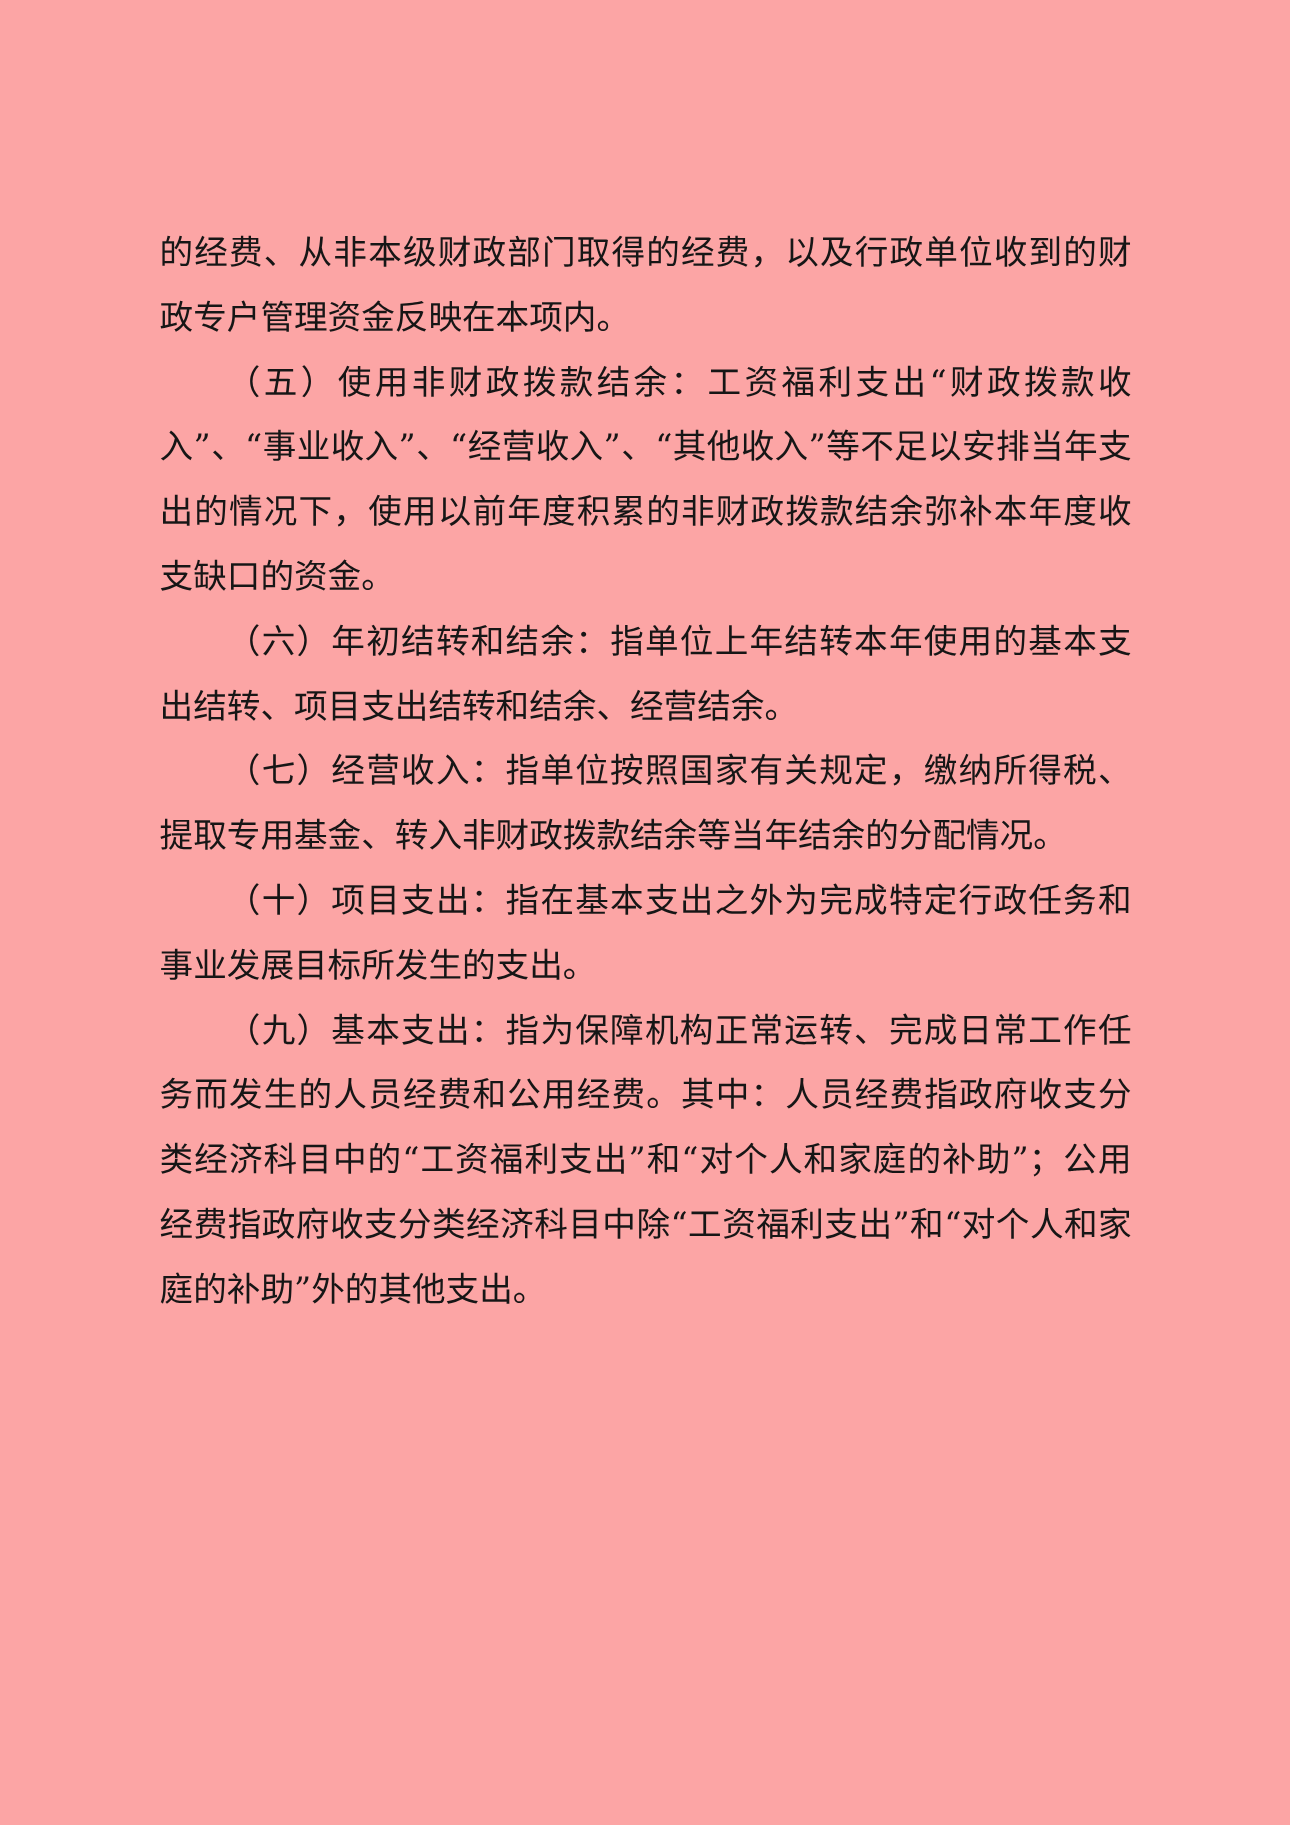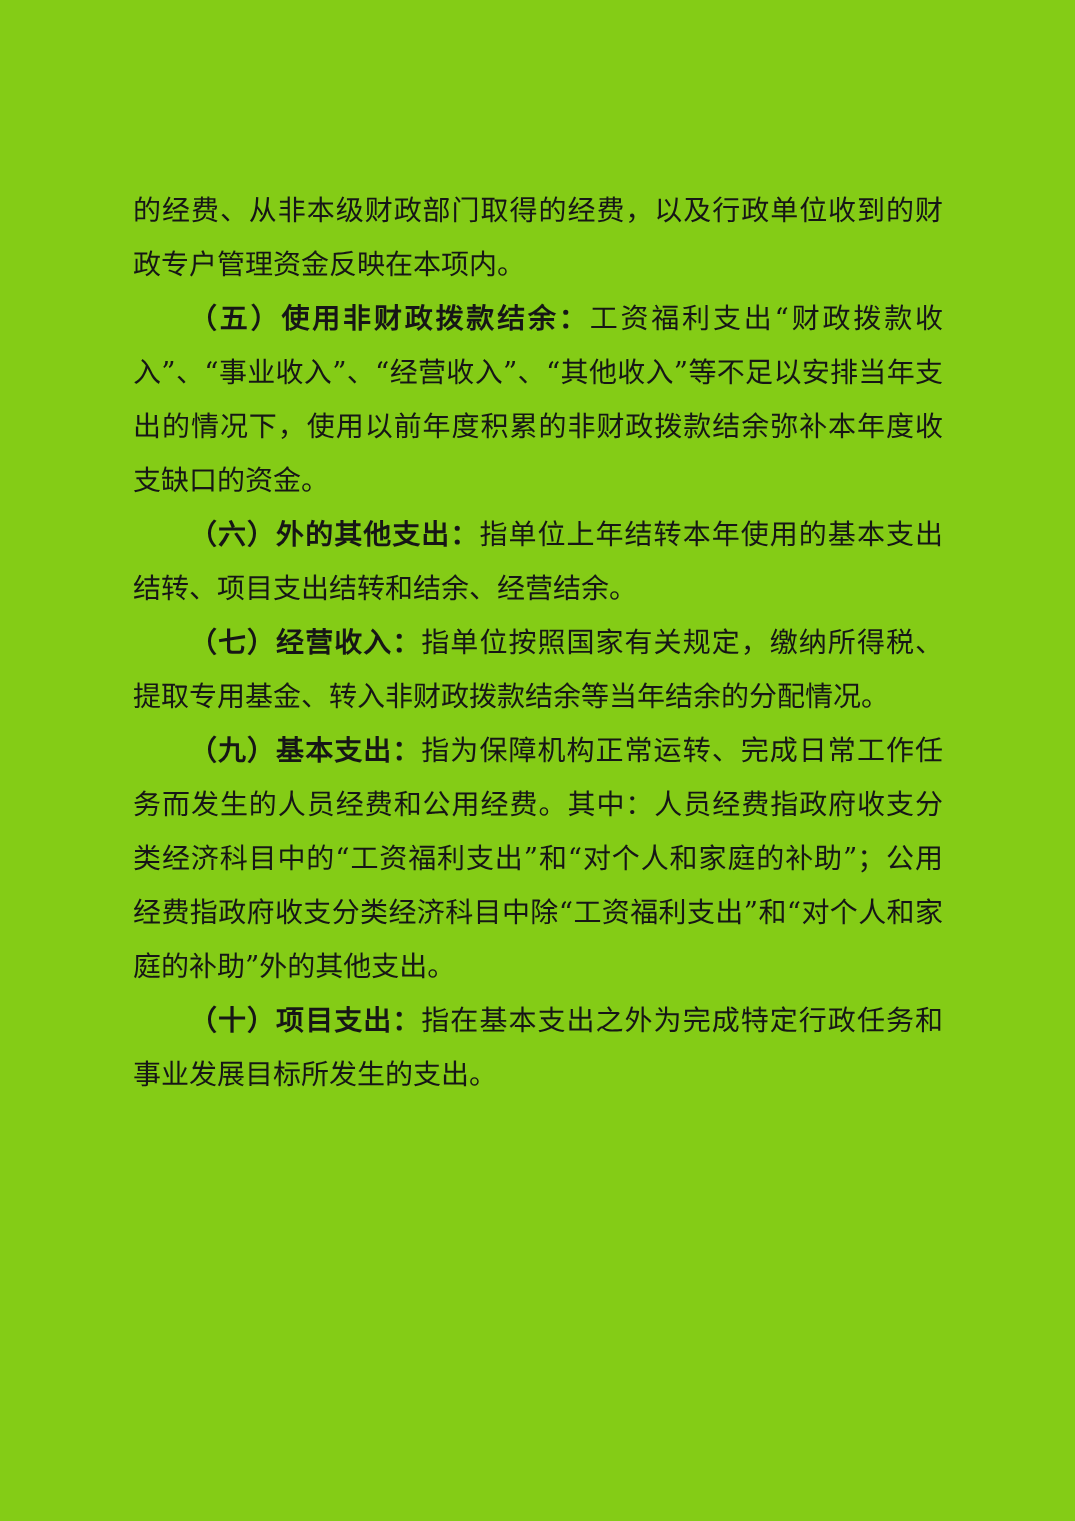--- a/index.html
+++ b/index.html
@@ -4,21 +4,21 @@
 <style>
   html, body {
     margin: 0;
     padding: 0;
     background: #ffffff;
   }
   .page {
     position: relative;
     width: 1075px;
     height: 1521px;
-    background: #84cc16;
+    background: #fca5a5;
     overflow: hidden;
   }
   .content {
     position: absolute;
     left: 133px;
     top: 184px;
     width: 810px;
     color: #161616;
     font-size: 28px;
     line-height: 54px;
@@ -26,28 +26,28 @@
     font-family: "DejaVu Serif", "Liberation Serif", serif;
   }
   .para {
     margin: 0;
     padding: 0;
   }
   .para.indent {
     text-indent: 2em;
   }
   .para strong {
-    font-weight: 700;
+    font-weight: 400;
   }
 </style>
 </head>
 <body>
 
 <div class="page">
   <div class="content">
       <p class="para"><span>的经费、从非本级财政部门取得的经费，以及行政单位收到的财政专户管理资金反映在本项内。</span></p>
       <p class="para indent"><strong>（五）使用非财政拨款结余：</strong><span>工资福利支出“财政拨款收入”、“事业收入”、“经营收入”、“其他收入”等不足以安排当年支出的情况下，使用以前年度积累的非财政拨款结余弥补本年度收支缺口的资金。</span></p>
-      <p class="para indent"><strong>（六）外的其他支出：</strong><span>指单位上年结转本年使用的基本支出结转、项目支出结转和结余、经营结余。</span></p>
+      <p class="para indent"><strong>（六）年初结转和结余：</strong><span>指单位上年结转本年使用的基本支出结转、项目支出结转和结余、经营结余。</span></p>
       <p class="para indent"><strong>（七）经营收入：</strong><span>指单位按照国家有关规定，缴纳所得税、提取专用基金、转入非财政拨款结余等当年结余的分配情况。</span></p>
+      <p class="para indent"><strong>（十）项目支出：</strong><span>指在基本支出之外为完成特定行政任务和事业发展目标所发生的支出。</span></p>
       <p class="para indent"><strong>（九）基本支出：</strong><span>指为保障机构正常运转、完成日常工作任务而发生的人员经费和公用经费。其中：人员经费指政府收支分类经济科目中的“工资福利支出”和“对个人和家庭的补助”；公用经费指政府收支分类经济科目中除“工资福利支出”和“对个人和家庭的补助”外的其他支出。</span></p>
-      <p class="para indent"><strong>（十）项目支出：</strong><span>指在基本支出之外为完成特定行政任务和事业发展目标所发生的支出。</span></p>
     </div>
 </div>
 
 </body></html>

